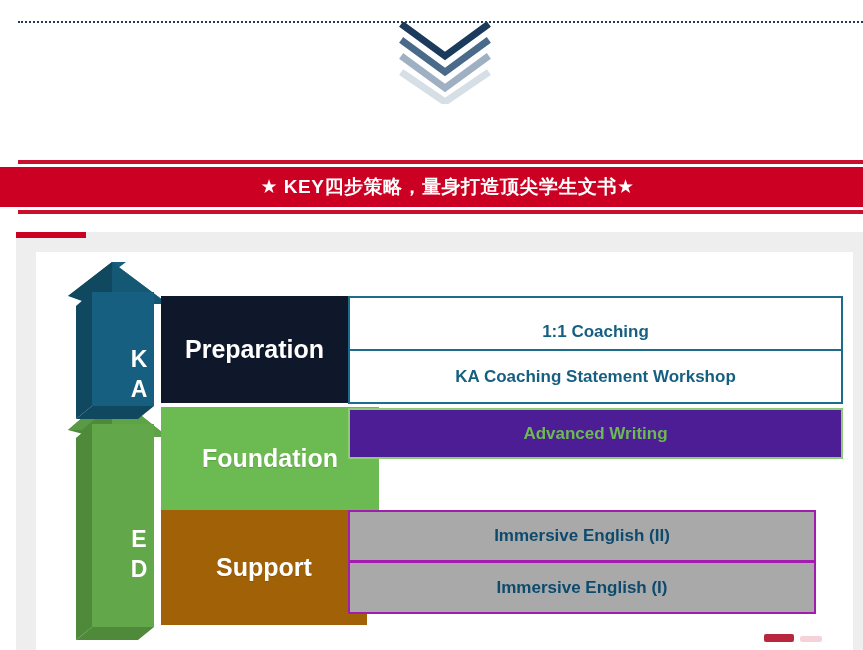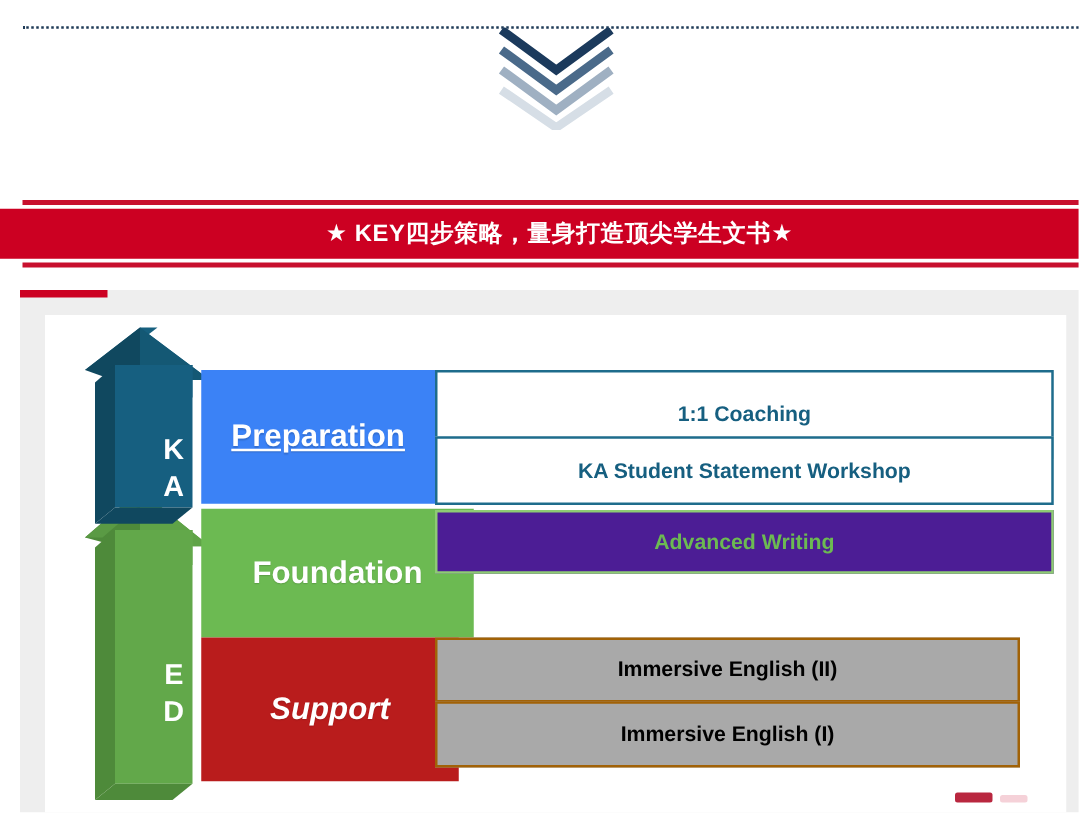--- a/index.html
+++ b/index.html
@@ -57,29 +57,29 @@
 
   
   .lbl{
     position:absolute;
     display:flex;align-items:center;justify-content:center;
     color:#ffffff;font-weight:bold;
     text-shadow:0 1px 1px rgba(0,0,0,.15);
   }
   .lbl-prep{
     left:125px;top:44px;width:187px;height:107px;
-    background:#3b82f6;font-size:25px;text-decoration:underline;
+    background:#0f172a;font-size:25px;
   }
   .lbl-found{
     left:125px;top:155px;width:218px;height:103px;
     background:#6cba52;font-size:25px;
   }
   .lbl-supp{
     left:125px;top:258px;width:206px;height:115px;
-    background:#b91c1c;font-size:25px;font-style:italic;
+    background:#a16207;font-size:25px;
   }
 
   
   .arrow-letter{
     position:absolute;color:#ffffff;font-weight:bold;font-size:23px;
     text-align:center;width:30px;
   }
   .ltr-k{left:88px;top:94px;}
   .ltr-a{left:88px;top:124px;}
   .ltr-e{left:88px;top:274px;}
@@ -103,22 +103,22 @@
   .box-green{
     left:312px;width:495px;
     background:#4c1d95;color:#6cba52;
     border:2px solid #8ecb74;
   }
   .box-green.g1{top:156px;height:51px;}
   .box-green.g2{top:206px;height:52px;}
 
   .box-grey{
     left:312px;width:468px;
-    background:#a9a9a9;color:#000000;
-    border:2px solid #a16207;
+    background:#a9a9a9;color:#0c4a6e;
+    border:2px solid #a21caf;
   }
   .box-grey.s1{top:258px;height:52px;}
   .box-grey.s2{top:309px;height:53px;}
 
   
   .red-frag{
     position:absolute;left:764px;top:634px;width:30px;height:8px;
     background:#b51b35;border-radius:2px;opacity:.95;
   }
   .red-frag2{
@@ -197,21 +197,21 @@
           <span>Foundation</span>
         </div>
         <div class="lbl lbl-supp">
           <span>Support</span>
         </div>
 
         <div class="box box-teal b1">
           <span>1:1 Coaching</span>
         </div>
         <div class="box box-teal b2">
-          <span>KA Student Statement Workshop</span>
+          <span>KA Coaching Statement Workshop</span>
         </div>
 
         <div class="box box-green g1">
           <span>Advanced Writing</span>
         </div>
 
         <div class="box box-grey s1">
           <span>Immersive English (II)</span>
         </div>
         <div class="box box-grey s2">

